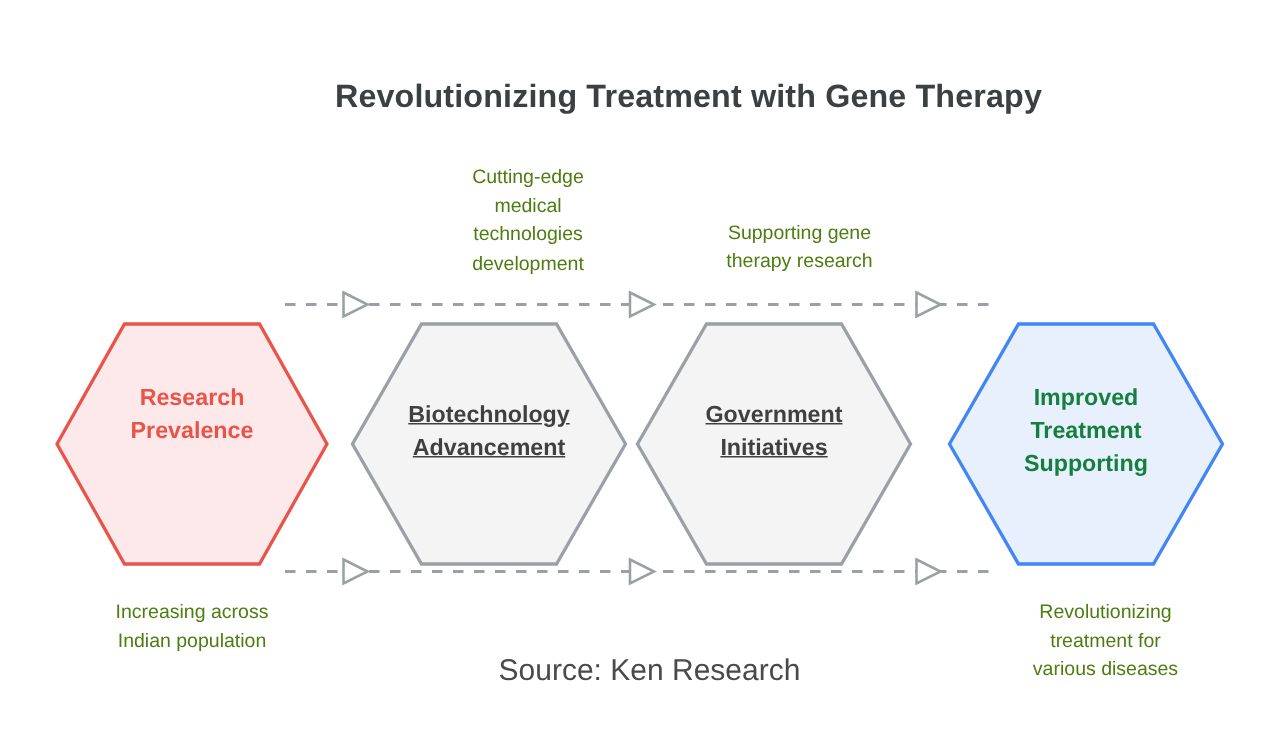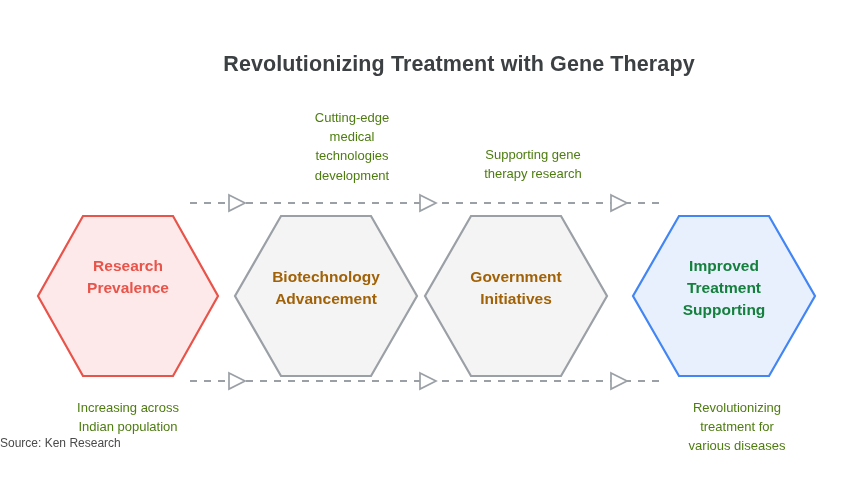--- a/index.html
+++ b/index.html
@@ -47,39 +47,41 @@
   
   .hex-label {
     position: absolute;
     text-align: center;
     font-size: 15.5px;
     font-weight: bold;
     line-height: 1.42;
     pointer-events: none;
   }
   .hex-label.red   { color: #e8544a; }
-  .hex-label.gray  { color: #a16207; }
+  .hex-label.gray  { color: #404040; text-decoration: underline; }
   .hex-label.blue  { color: #15803d; }
 
   
   .caption {
     position: absolute;
     text-align: center;
     font-size: 13px;
     line-height: 1.48;
     color: #4d7c0f;
   }
 
   .source-note {
     position: absolute;
     left: 0;
     top: 436px;
     width: 810px;
-    font-size: 12px;
+    text-align: center;
+    font-size: 20px;
     color: #4a4a4a;
+    padding-left: 28px;
   }
 </style>
 </head>
 <body>
 
 <div id="canvas">
 
   <div class="chart-title">Revolutionizing Treatment with Gene Therapy</div>
 
   <svg id="diagram-svg" viewBox="0 0 852 504">

